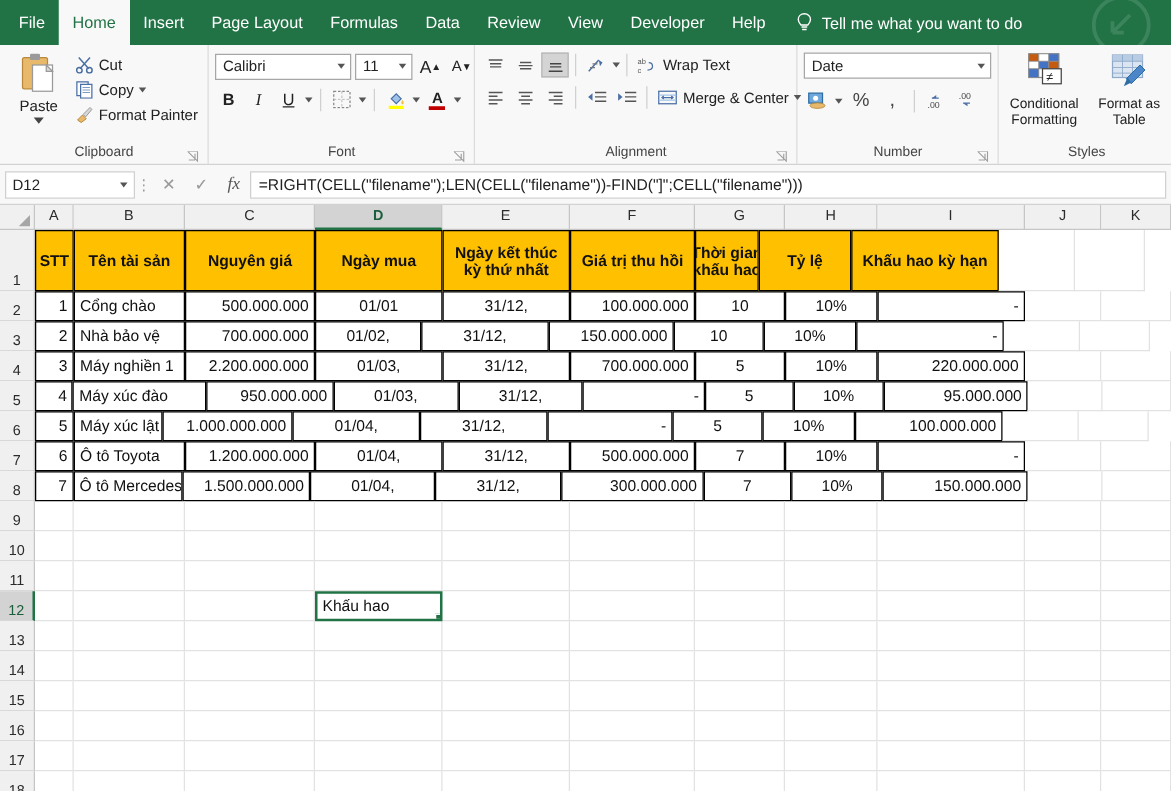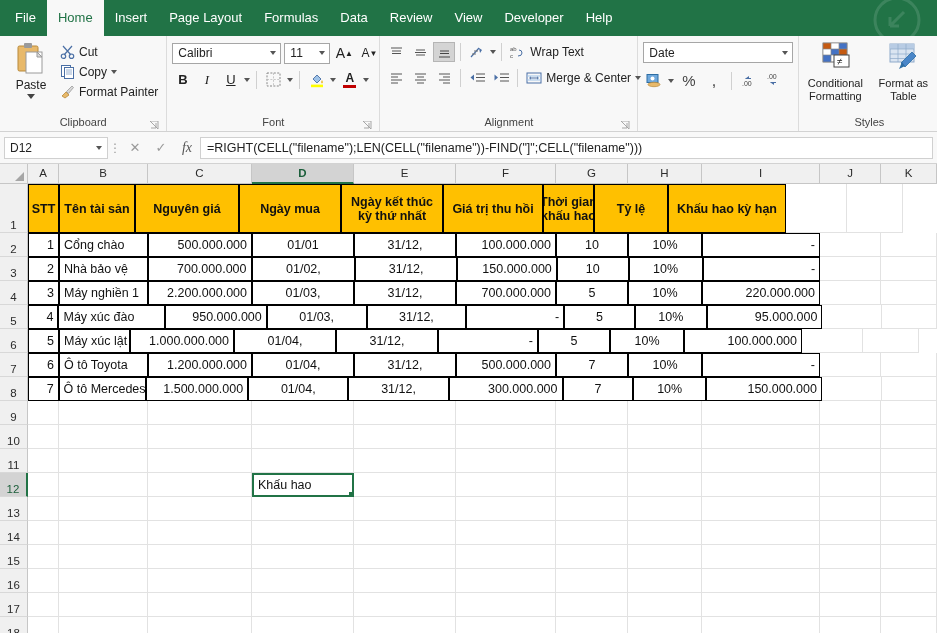--- a/index.html
+++ b/index.html
@@ -230,20 +230,27 @@
     <div class="tab">File</div>
     <div class="tab active">Home</div>
     <div class="tab">Insert</div>
     <div class="tab">Page Layout</div>
     <div class="tab">Formulas</div>
     <div class="tab">Data</div>
     <div class="tab">Review</div>
     <div class="tab">View</div>
     <div class="tab">Developer</div>
     <div class="tab">Help</div>
+    <div class="tellme">
+      <svg class="bulb" viewBox="0 0 13 17">
+        <path d="M6.5 1 C3.6 1 1.6 3 1.6 5.6 C1.6 7.5 2.8 8.7 3.8 10 L9.2 10 C10.2 8.7 11.4 7.5 11.4 5.6 C11.4 3 9.4 1 6.5 1 Z" fill="none" stroke="#ffffff" stroke-width="1.1"></path>
+        <path d="M4.2 11.6 L8.8 11.6 M4.7 13.6 L8.3 13.6" stroke="#ffffff" stroke-width="1.1"></path>
+      </svg>
+      <span>Tell me what you want to do</span>
+    </div>
   </div>
 
   <div class="ribbon">
 
     <div class="grp clipboard">
       <div class="grp-body">
         <div class="paste-col">
           <svg width="34" height="36" viewBox="0 0 34 36">
             <rect x="4" y="5" width="20" height="25" rx="1.5" fill="#e8b96a" stroke="#b8893a"></rect>
             <rect x="10" y="2" width="8" height="5" rx="1" fill="#9a9a9a"></rect>
@@ -459,20 +466,26 @@
             </svg>
           </div>
           <div class="bibtn">
             <svg width="19" height="15" viewBox="0 0 19 15">
               <text x="2" y="6" font-size="7" fill="#444" font-family="Liberation Sans, sans-serif">.00</text>
               <path d="M9 12 L5.5 9.5 L9 9.5 Z" fill="#4a6fa5"></path>
                 <path d="M5.5 9.5 H11" stroke="#4a6fa5" stroke-width="1"></path>
             </svg>
           </div>
         </div>
+      </div>
+      <div class="grp-name">
+        <span>Number</span>
+        <svg class="dlg" viewBox="0 0 9 9">
+          <path d="M0 0 H8 V8 Z M1 7 H6 M6 2 V7" stroke="#555" fill="none" stroke-width=".9"></path>
+        </svg>
       </div>
     </div>
 
     <div class="grp stylesgrp">
       <div class="grp-body" style="gap:6px;padding-top:2px;">
         <div class="style-item">
           <svg width="36" height="34" viewBox="0 0 36 34">
             <rect x="6" y="2" width="24" height="19" fill="#fff" stroke="#999"></rect>
             <rect x="6" y="2" width="8" height="6" fill="#c55a11"></rect>
             <rect x="14" y="2" width="8" height="6" fill="#fff"></rect>
@@ -532,21 +545,21 @@
       <div class="colhdr" style="width:118px">I</div>
       <div class="colhdr" style="width:61px">J</div>
       <div class="colhdr" style="width:56px">K</div>
     </div>
 
     <div class="body-row" style="height:49px">
       <div class="rowhdr">1</div>
       <div class="cell hdr" style="width:31px">
           <span>STT</span>
         </div>
-      <div class="cell hdr" style="width:76px">
+      <div class="cell hdr" style="width:89px">
           <span>Tên tài sản</span>
         </div>
       <div class="cell hdr" style="width:104px">
           <span>Nguyên giá</span>
         </div>
       <div class="cell hdr" style="width:102px">
           <span>Ngày mua</span>
         </div>
       <div class="cell hdr" style="width:102px">
         <span>Ngày kết thúc</span>
@@ -582,21 +595,21 @@
           <div class="cell data c" style="width: 74px;">10%</div>
           <div class="cell data r" style="width: 118px;">-</div>
           <div class="cell" style="width: 61px;"></div>
           <div class="cell" style="width: 56px;"></div>
         </div>
         <div class="body-row" style="height: 24px;">
           <div class="rowhdr">3</div>
           <div class="cell data r" style="width: 31px;">2</div>
           <div class="cell data l" style="width: 89px;">Nhà bảo vệ</div>
           <div class="cell data r" style="width: 104px;">700.000.000</div>
-          <div class="cell data c" style="width: 104px;">01/02,</div>
+          <div class="cell data c" style="width: 85px;">01/02,</div>
           <div class="cell data c" style="width: 102px;">31/12,</div>
           <div class="cell data r" style="width: 100px;">150.000.000</div>
           <div class="cell data c" style="width: 72px;">10</div>
           <div class="cell data c" style="width: 74px;">10%</div>
           <div class="cell data r" style="width: 118px;">-</div>
           <div class="cell" style="width: 61px;"></div>
           <div class="cell" style="width: 56px;"></div>
         </div>
         <div class="body-row" style="height: 24px;">
           <div class="rowhdr">4</div>

